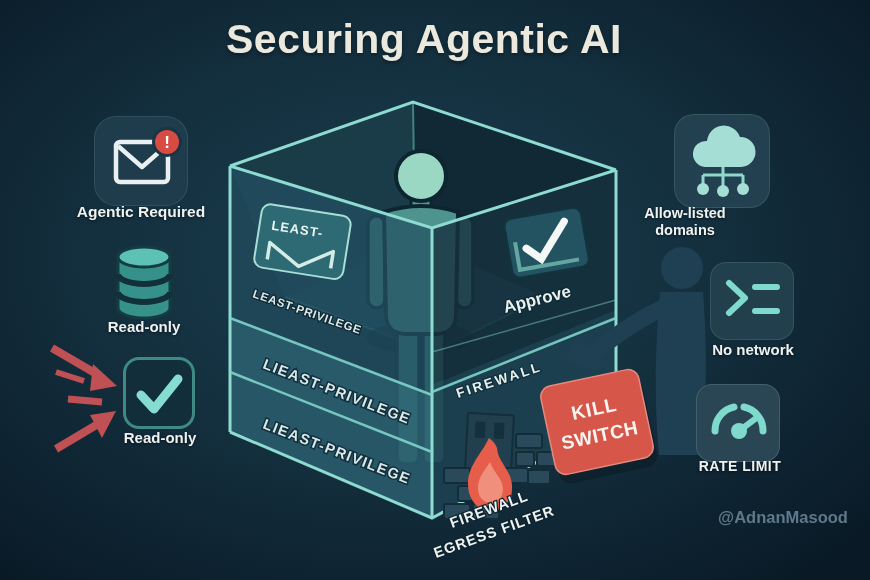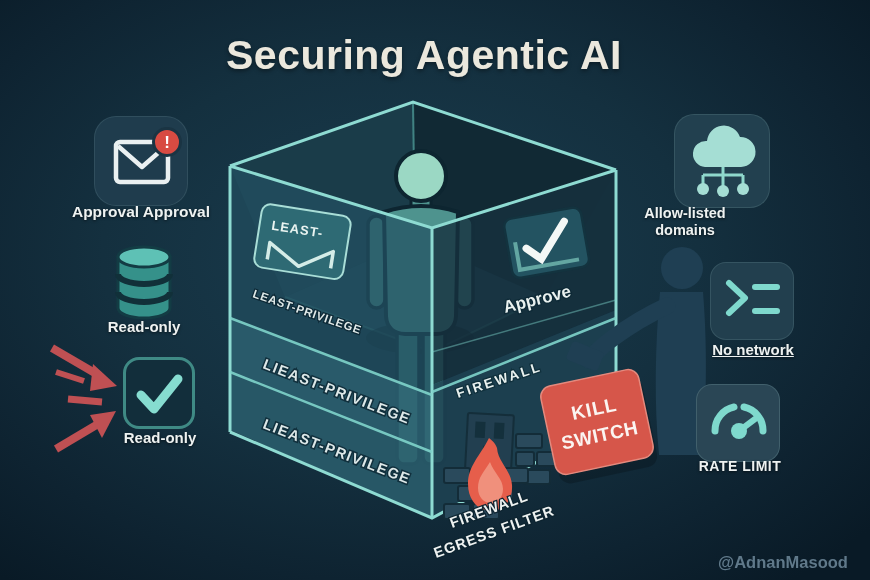--- a/index.html
+++ b/index.html
@@ -2,36 +2,36 @@
 <html><head>
 <meta charset="utf-8">
 <style>
   html,body{margin:0;padding:0;background:#0a1b27;}
   .canvas{
     position:relative;width:870px;height:580px;overflow:hidden;
     background:radial-gradient(ellipse 620px 420px at 46% 44%, #1a3d4f 0%, #14303f 48%, #0e2331 78%, #091a26 100%);
     font-family:"Liberation Sans", sans-serif;
   }
   .title{
-    position:absolute;top:32px;left:0;width:848px;text-align:center;
+    position:absolute;top:16px;left:0;width:848px;text-align:center;
     font-size:41px;font-weight:bold;letter-spacing:0.5px;color:#ebe8dd;
     text-shadow:0 2px 4px rgba(0,0,0,.4);
   }
   .lbl{
     position:absolute;color:#eef2f1;font-weight:bold;text-align:center;
     text-shadow:0 1px 3px rgba(0,0,0,.6);line-height:1.15;
   }
   .pre{white-space:pre-line;}
   .tile{position:absolute;box-sizing:border-box;}
   .scene{position:absolute;left:0;top:0;z-index:1;}
   .overlay{z-index:2;}
   svg{font-family:"Liberation Sans", sans-serif;}
   .watermark{
     position:absolute;left:703px;top:508px;width:160px;text-align:center;
-    color:#60798a;font-size:16.5px;font-weight:600;z-index:2;margin-top:45px;
+    color:#60798a;font-size:16.5px;font-weight:600;z-index:2;
   }
 </style>
 </head>
 <body>
 
 <div class="canvas">
 
   <div class="title">Securing Agentic AI</div>
 
   <svg class="scene" width="870" height="580" viewBox="0 0 870 580">
@@ -151,21 +151,21 @@
   </svg>
 
   <div class="tile overlay" style="left:94px;top:116px;width:94px;height:90px;border-radius:22px;background:#1f3c4d;border:1px solid rgba(173,216,214,0.12);">
     <svg width="94" height="90" viewBox="0 0 94 90">
       <rect x="21" y="25" width="52" height="40" rx="4" fill="none" stroke="#eaf0f1" stroke-width="4.5"></rect>
       <path d="M23,29 L47,50 L71,29" fill="none" stroke="#eaf0f1" stroke-width="4.5" stroke-linejoin="round"></path>
       <circle cx="72" cy="25" r="13.5" fill="#d84b42" stroke="#1a3443" stroke-width="3"></circle>
       <text x="72" y="31" text-anchor="middle" font-size="17" font-weight="bold" fill="#ffffff">!</text>
     </svg>
   </div>
-  <div class="lbl overlay" style="left:38px;top:203px;width:206px;font-size:15.5px;">Approval Approval</div>
+  <div class="lbl overlay" style="left:38px;top:203px;width:206px;font-size:15.5px;">Agentic Required</div>
 
   <div class="tile overlay" style="left:112px;top:244px;width:64px;height:80px;">
     <svg width="64" height="80" viewBox="0 0 64 80">
       <path d="M6,13 L6,64 A26,10 0 0 0 58,64 L58,13 Z" fill="#35918a" stroke="#133c44" stroke-width="3"></path>
       <path d="M6,30 A26,10 0 0 0 58,30" fill="none" stroke="#113039" stroke-width="6"></path>
       <path d="M6,48 A26,10 0 0 0 58,48" fill="none" stroke="#113039" stroke-width="6"></path>
       <ellipse cx="32" cy="13" rx="26" ry="10" fill="#5ec1b5" stroke="#133c44" stroke-width="3"></ellipse>
     </svg>
   </div>
   <div class="lbl overlay" style="left:84px;top:318px;width:120px;font-size:15px;">Read-only</div>
@@ -195,21 +195,21 @@
   <div class="lbl overlay pre" style="left:620px;top:205px;width:130px;font-size:14.5px;">Allow-listed
 domains</div>
 
   <div class="tile overlay" style="left:710px;top:262px;width:84px;height:78px;border-radius:16px;background:#223f4e;border:1px solid rgba(173,216,214,0.14);">
     <svg width="84" height="78" viewBox="0 0 84 78">
       <path d="M18,20 L34,35 L18,50" fill="none" stroke="#7fd9cd" stroke-width="6" stroke-linecap="round" stroke-linejoin="round"></path>
       <line x1="44" y1="24" x2="66" y2="24" stroke="#7fd9cd" stroke-width="6" stroke-linecap="round"></line>
       <line x1="44" y1="48" x2="66" y2="48" stroke="#7fd9cd" stroke-width="6" stroke-linecap="round"></line>
     </svg>
   </div>
-  <div class="lbl overlay" style="left:694px;top:341px;width:118px;font-size:15px;text-decoration:underline;">No network</div>
+  <div class="lbl overlay" style="left:694px;top:341px;width:118px;font-size:15px;">No network</div>
 
   <div class="tile overlay" style="left:696px;top:384px;width:84px;height:78px;border-radius:16px;background:#2a4655;border:1px solid rgba(173,216,214,0.18);">
     <svg width="84" height="78" viewBox="0 0 84 78">
       <path d="M18,46 A24,24 0 0 1 37,22" fill="none" stroke="#7fd9cd" stroke-width="7" stroke-linecap="round"></path>
       <path d="M47,22 A24,24 0 0 1 66,46" fill="none" stroke="#7fd9cd" stroke-width="7" stroke-linecap="round"></path>
       <line x1="42" y1="46" x2="58" y2="34" stroke="#7fd9cd" stroke-width="6" stroke-linecap="round"></line>
       <circle cx="42" cy="46" r="8" fill="#7fd9cd"></circle>
     </svg>
   </div>
   <div class="lbl overlay" style="left:686px;top:458px;width:108px;font-size:14px;letter-spacing:0.5px;">RATE LIMIT</div>

